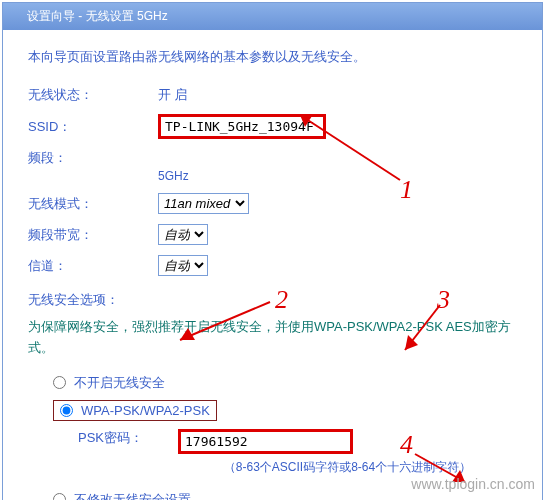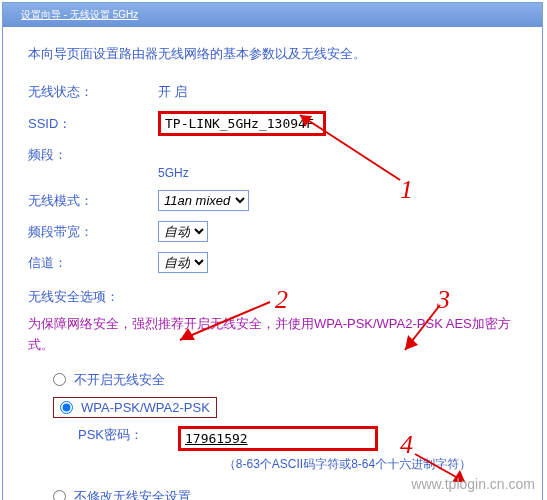--- a/index.html
+++ b/index.html
@@ -1,35 +1,35 @@
 <!DOCTYPE html>
 <html><head>
   <meta charset="utf-8">
   <style>
     * { box-sizing: border-box; margin: 0; padding: 0; }
     body { font-family: Arial, "Microsoft YaHei", sans-serif; font-size: 13px; background: #fff; width: 547px; height: 500px; position: relative; overflow: hidden; }
     .window { border: 1px solid #7a9ed8; width: 541px; margin: 2px; }
-    .title-bar { background: linear-gradient(#8ab0e8, #6a94d8); color: #fff; padding: 5px 18px; font-size: 10px; text-decoration: underline; }
+    .title-bar { background: linear-gradient(#8ab0e8, #6a94d8); color: #fff; padding: 5px 24px; font-size: 12px; }
     .content { padding: 10px 25px 20px 25px; background: #fff; }
     .intro { color: #3a5fc8; margin: 8px 0 20px 0; }
     .form-row { display: flex; align-items: center; margin: 10px 0; }
     .label { color: #3a5fc8; width: 130px; }
     .value-static { color: #3a5fc8; }
     input[type="text"] { border: 1px solid #7a9ed8; padding: 2px 4px; font-size: 13px; font-family: monospace; }
     .input-ssid { width: 168px; border: 3px solid #d00 !important; padding: 3px; }
     .hint { color: #3a5fc8; font-size: 12px; margin-left: 130px; }
     select { border: 1px solid #7a9ed8; padding: 1px; font-size: 13px; background: #fff; font-style: italic; }
     .section-label { color: #3a5fc8; margin: 15px 0 8px 0; }
-    .warning { color: #a21caf; margin: 5px 0 15px 0; line-height: 1.6; }
+    .warning { color: #0f766e; margin: 5px 0 15px 0; line-height: 1.6; }
     .radio-row { display: flex; align-items: center; margin: 8px 0 8px 25px; color: #3a5fc8; }
     .radio-row input { margin-right: 8px; }
     .radio-boxed { border: 1px solid #7f1d1d; padding: 2px 6px; display: inline-flex; align-items: center; }
     .psk-row { margin-left: 50px; display: flex; margin-top: 8px; }
     .psk-label { color: #3a5fc8; width: 100px; }
-    .psk-input { width: 200px; border: 3px solid #d00 !important; padding: 3px; font-family: Arial; text-decoration: underline; }
+    .psk-input { width: 175px; border: 3px solid #d00 !important; padding: 3px; font-family: Arial; }
     .psk-hint { margin-left: 150px; color: #3a5fc8; font-size: 12px; margin-top: 4px; line-height: 1.5; text-align: center; }
     .watermark { position: absolute; bottom: 8px; right: 12px; color: #aaa; font-size: 14px; font-family: Arial; }
     .annotation-num { position: absolute; color: #d00; font-size: 26px; font-style: italic; font-family: "Times New Roman", serif; pointer-events: none; }
     .arrow { position: absolute; pointer-events: none; }
     .n1 { left: 400px; top: 175px; }
     .n2 { left: 275px; top: 285px; }
     .n3 { left: 437px; top: 285px; }
     .n4 { left: 400px; top: 430px; }
   </style>
 </head>

